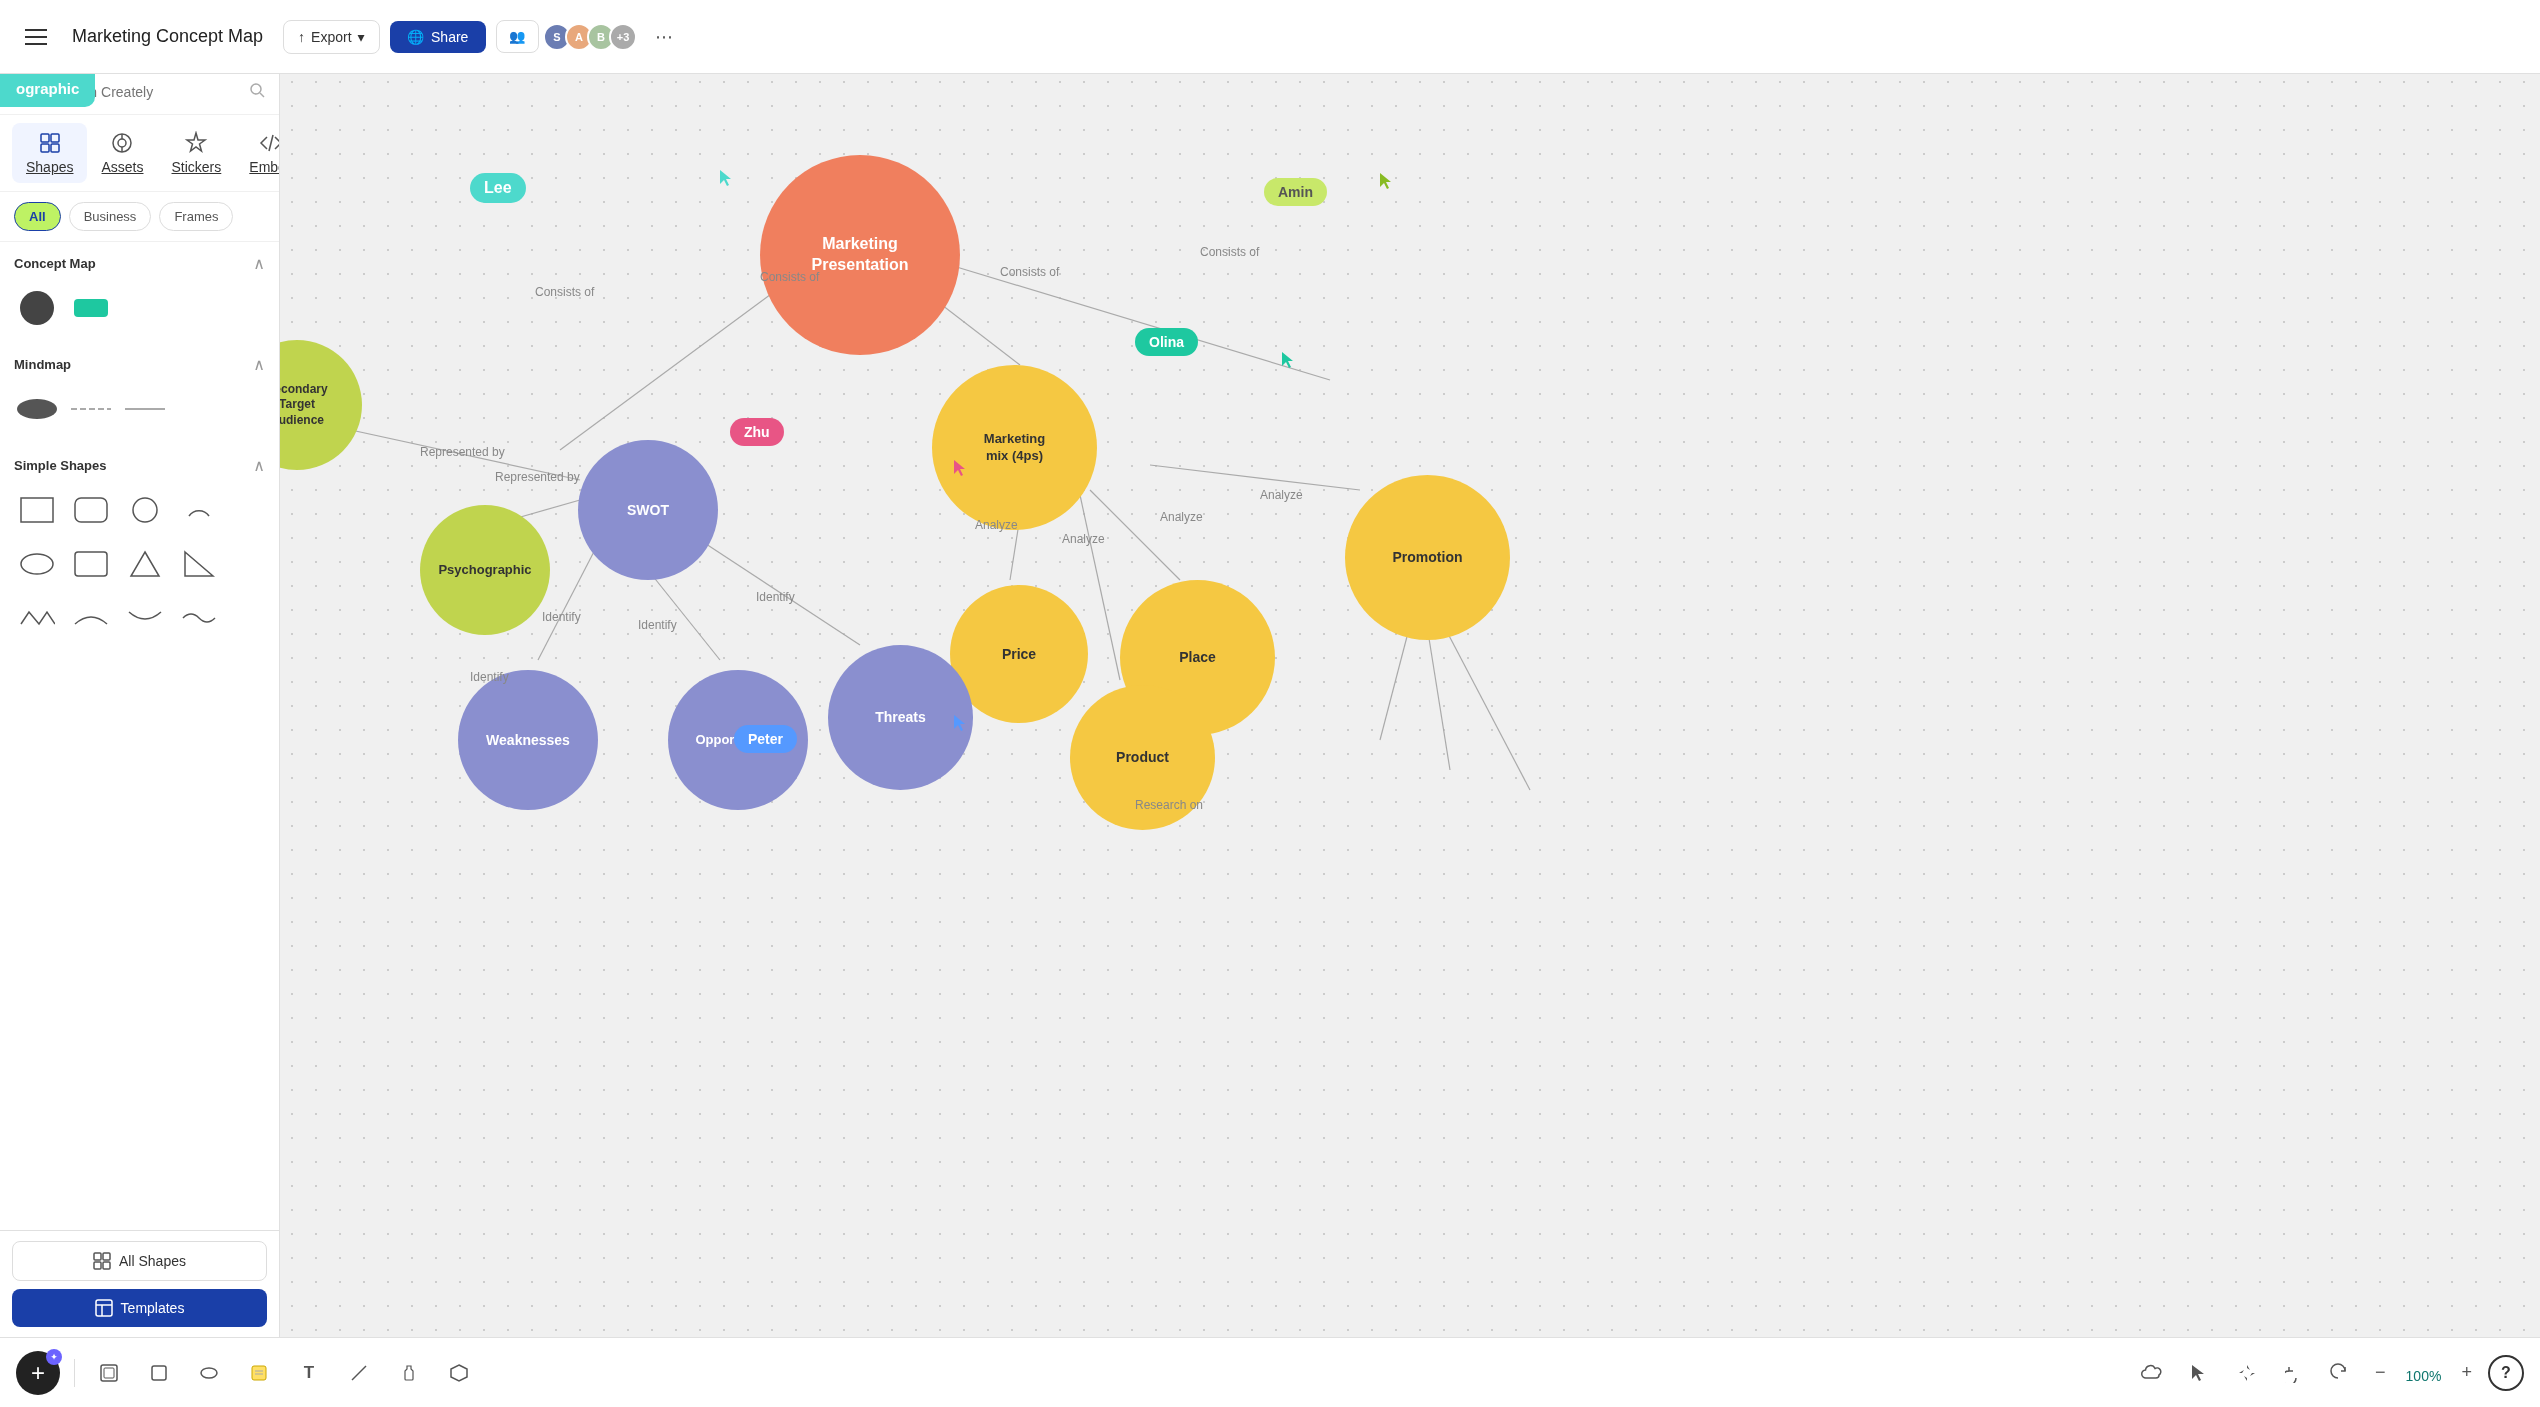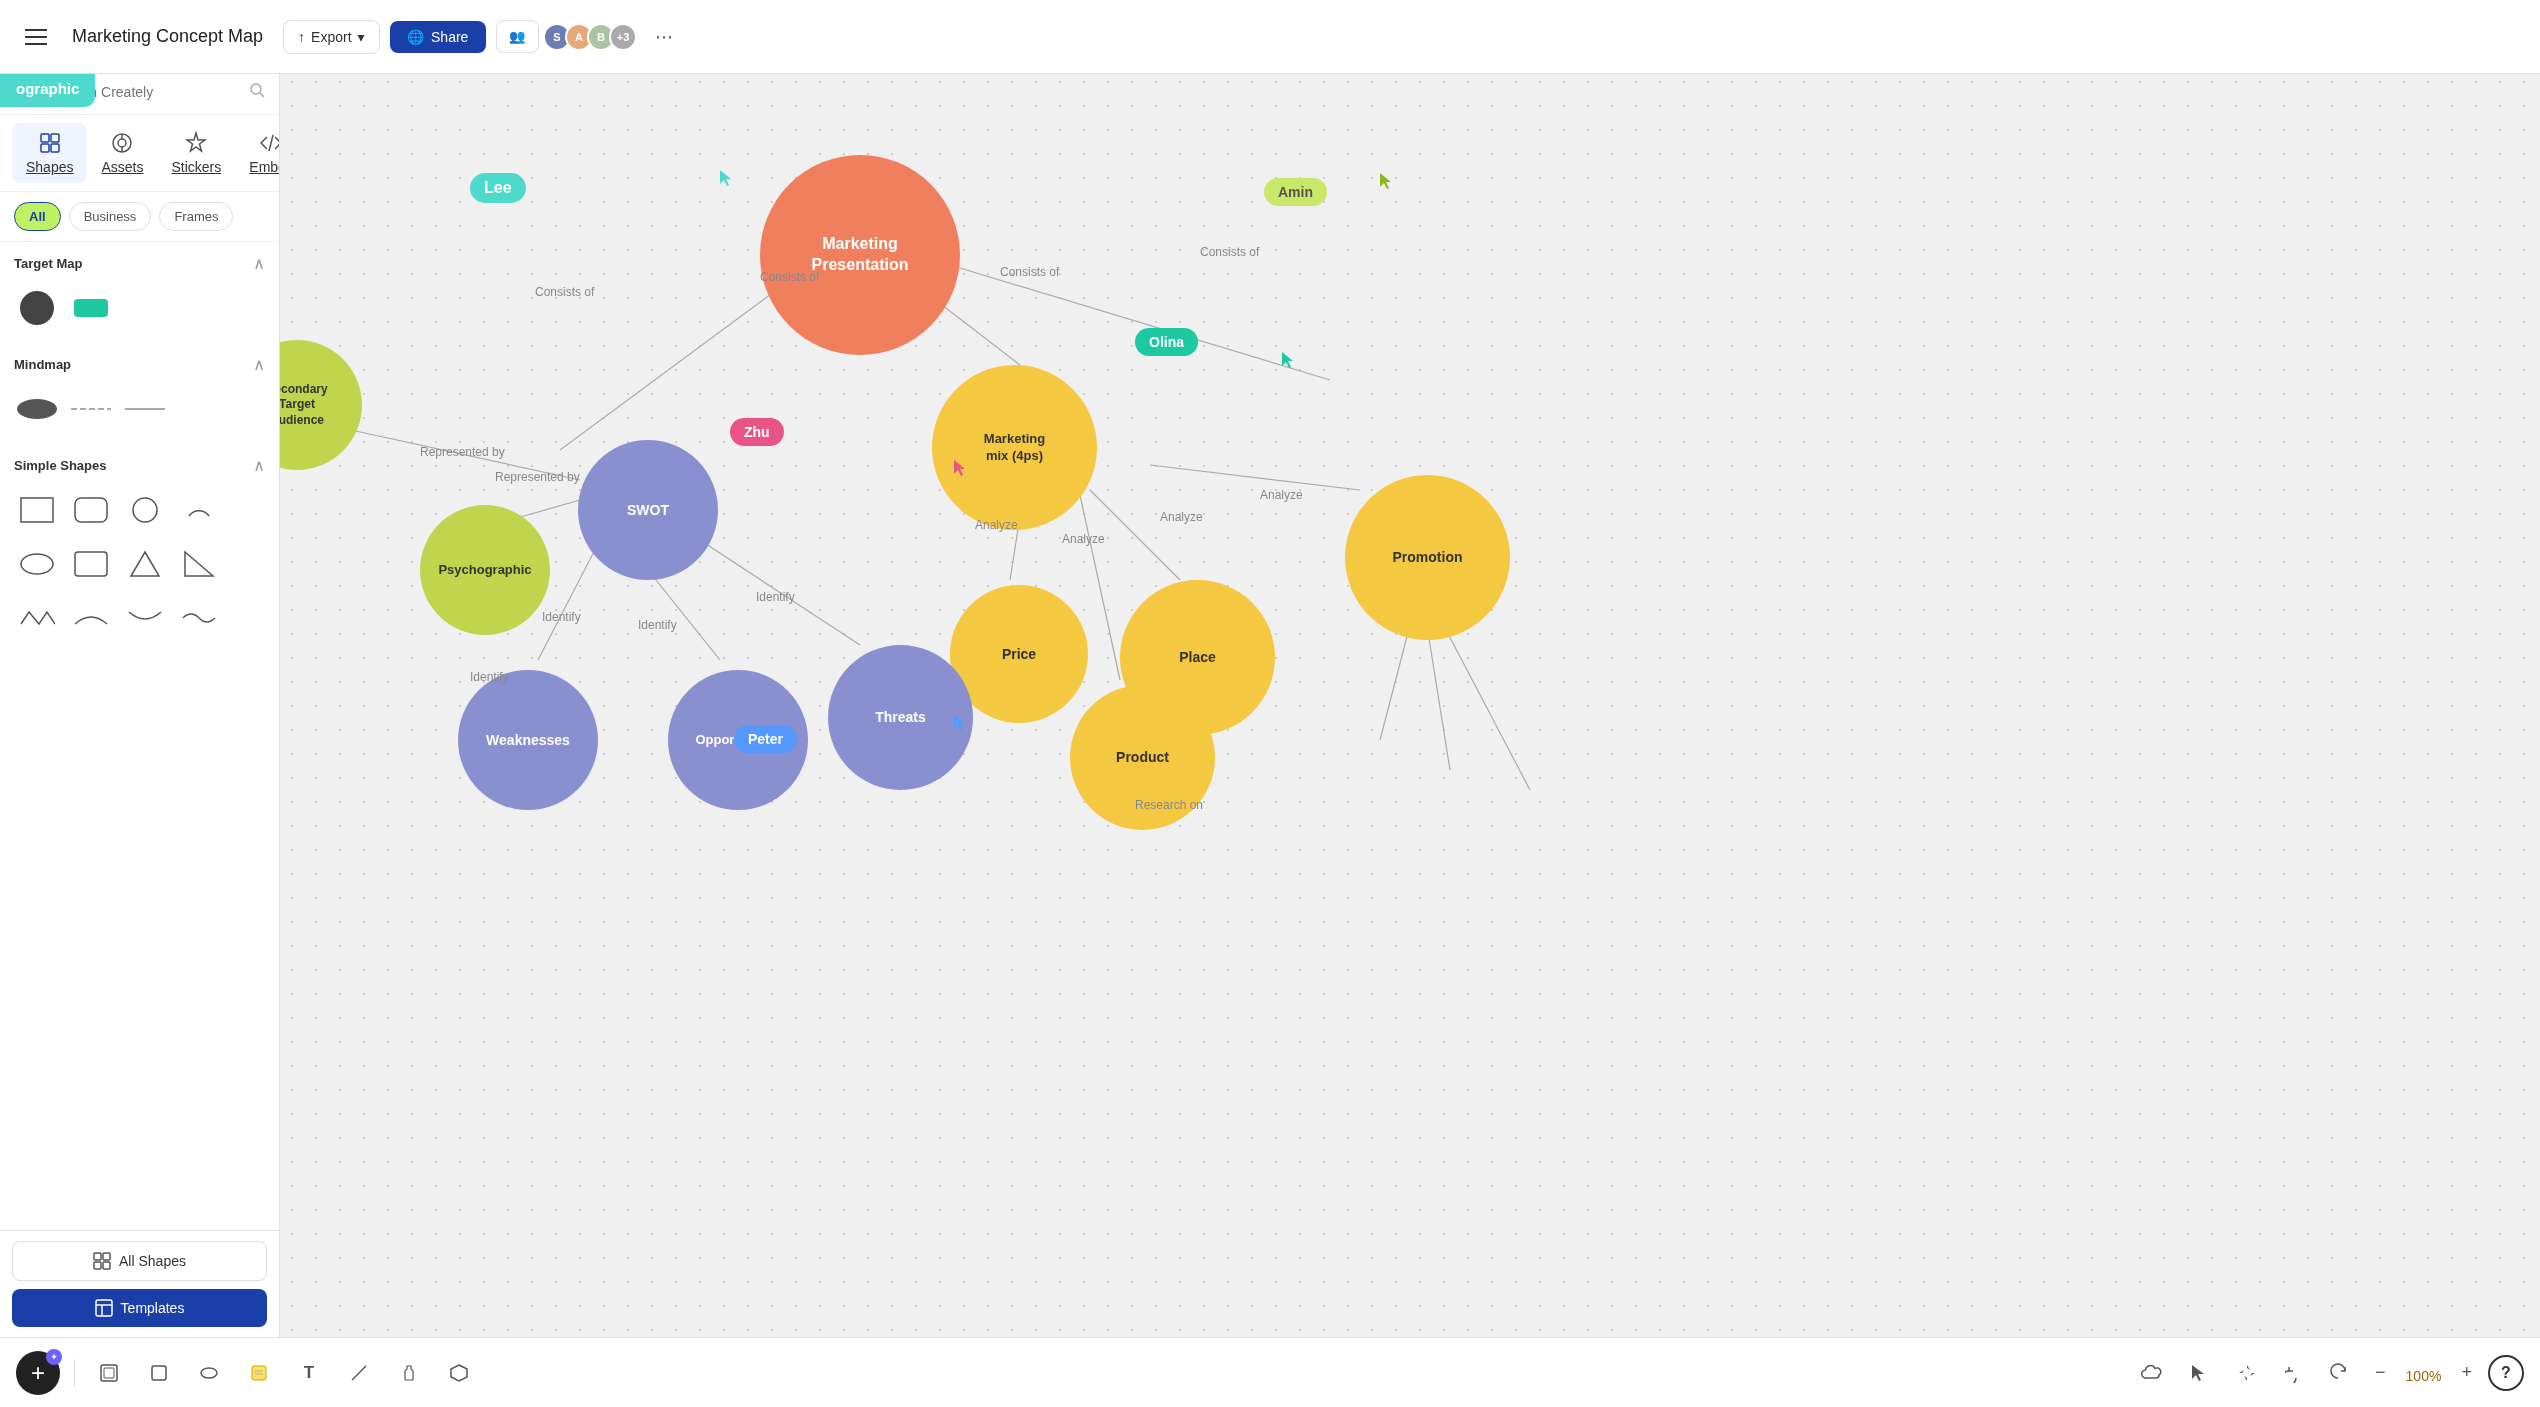--- a/index.html
+++ b/index.html
@@ -157,21 +157,21 @@
     .fab-wrap { position: relative; }
     .tool-btn {
       width: 40px; height: 40px; border: none; background: none; cursor: pointer;
       display: flex; align-items: center; justify-content: center;
       border-radius: 6px; font-size: 18px; color: #555;
     }
     .tool-sep { width: 1px; height: 28px; background: #ddd; margin: 0 4px; }
 
     .zoom-controls { margin-left: auto; display: flex; align-items: center; gap: 8px; }
     .zoom-btn { background: none; border: none; cursor: pointer; font-size: 18px; color: #555; padding: 4px 8px; }
-    .zoom-level { font-size: 14px; color: #a16207; font-weight: 500; min-width: 44px; text-align: center; margin-top: 6px; }
+    .zoom-level { font-size: 14px; color: #0f766e; font-weight: 500; min-width: 44px; text-align: center; margin-top: 6px; }
     .help-btn {
       width: 36px; height: 36px; border-radius: 50%; border: 2px solid #333;
       background: #fff; cursor: pointer; font-size: 16px; font-weight: 700; color: #333;
       display: flex; align-items: center; justify-content: center;
     }
 
     
     .undo-redo { display: flex; gap: 4px; }
   </style>
 </head>
@@ -282,21 +282,21 @@
     </div>
   </div>
 
   <div class="filter-tabs">
     <button class="filter-tab active">All</button>
     <button class="filter-tab">Business</button>
     <button class="filter-tab">Frames</button>
   </div>
 
   <div class="section-header">
-    <span class="section-title">Target Map</span>
+    <span class="section-title">Concept Map</span>
     <span class="section-toggle">∧</span>
   </div>
   <div class="shapes-grid">
     <div class="shape-item">
       <svg width="38" height="38">
           <circle cx="19" cy="19" r="17" fill="#444"></circle>
         </svg>
     </div>
     <div class="shape-item">
       <svg width="38" height="22">

